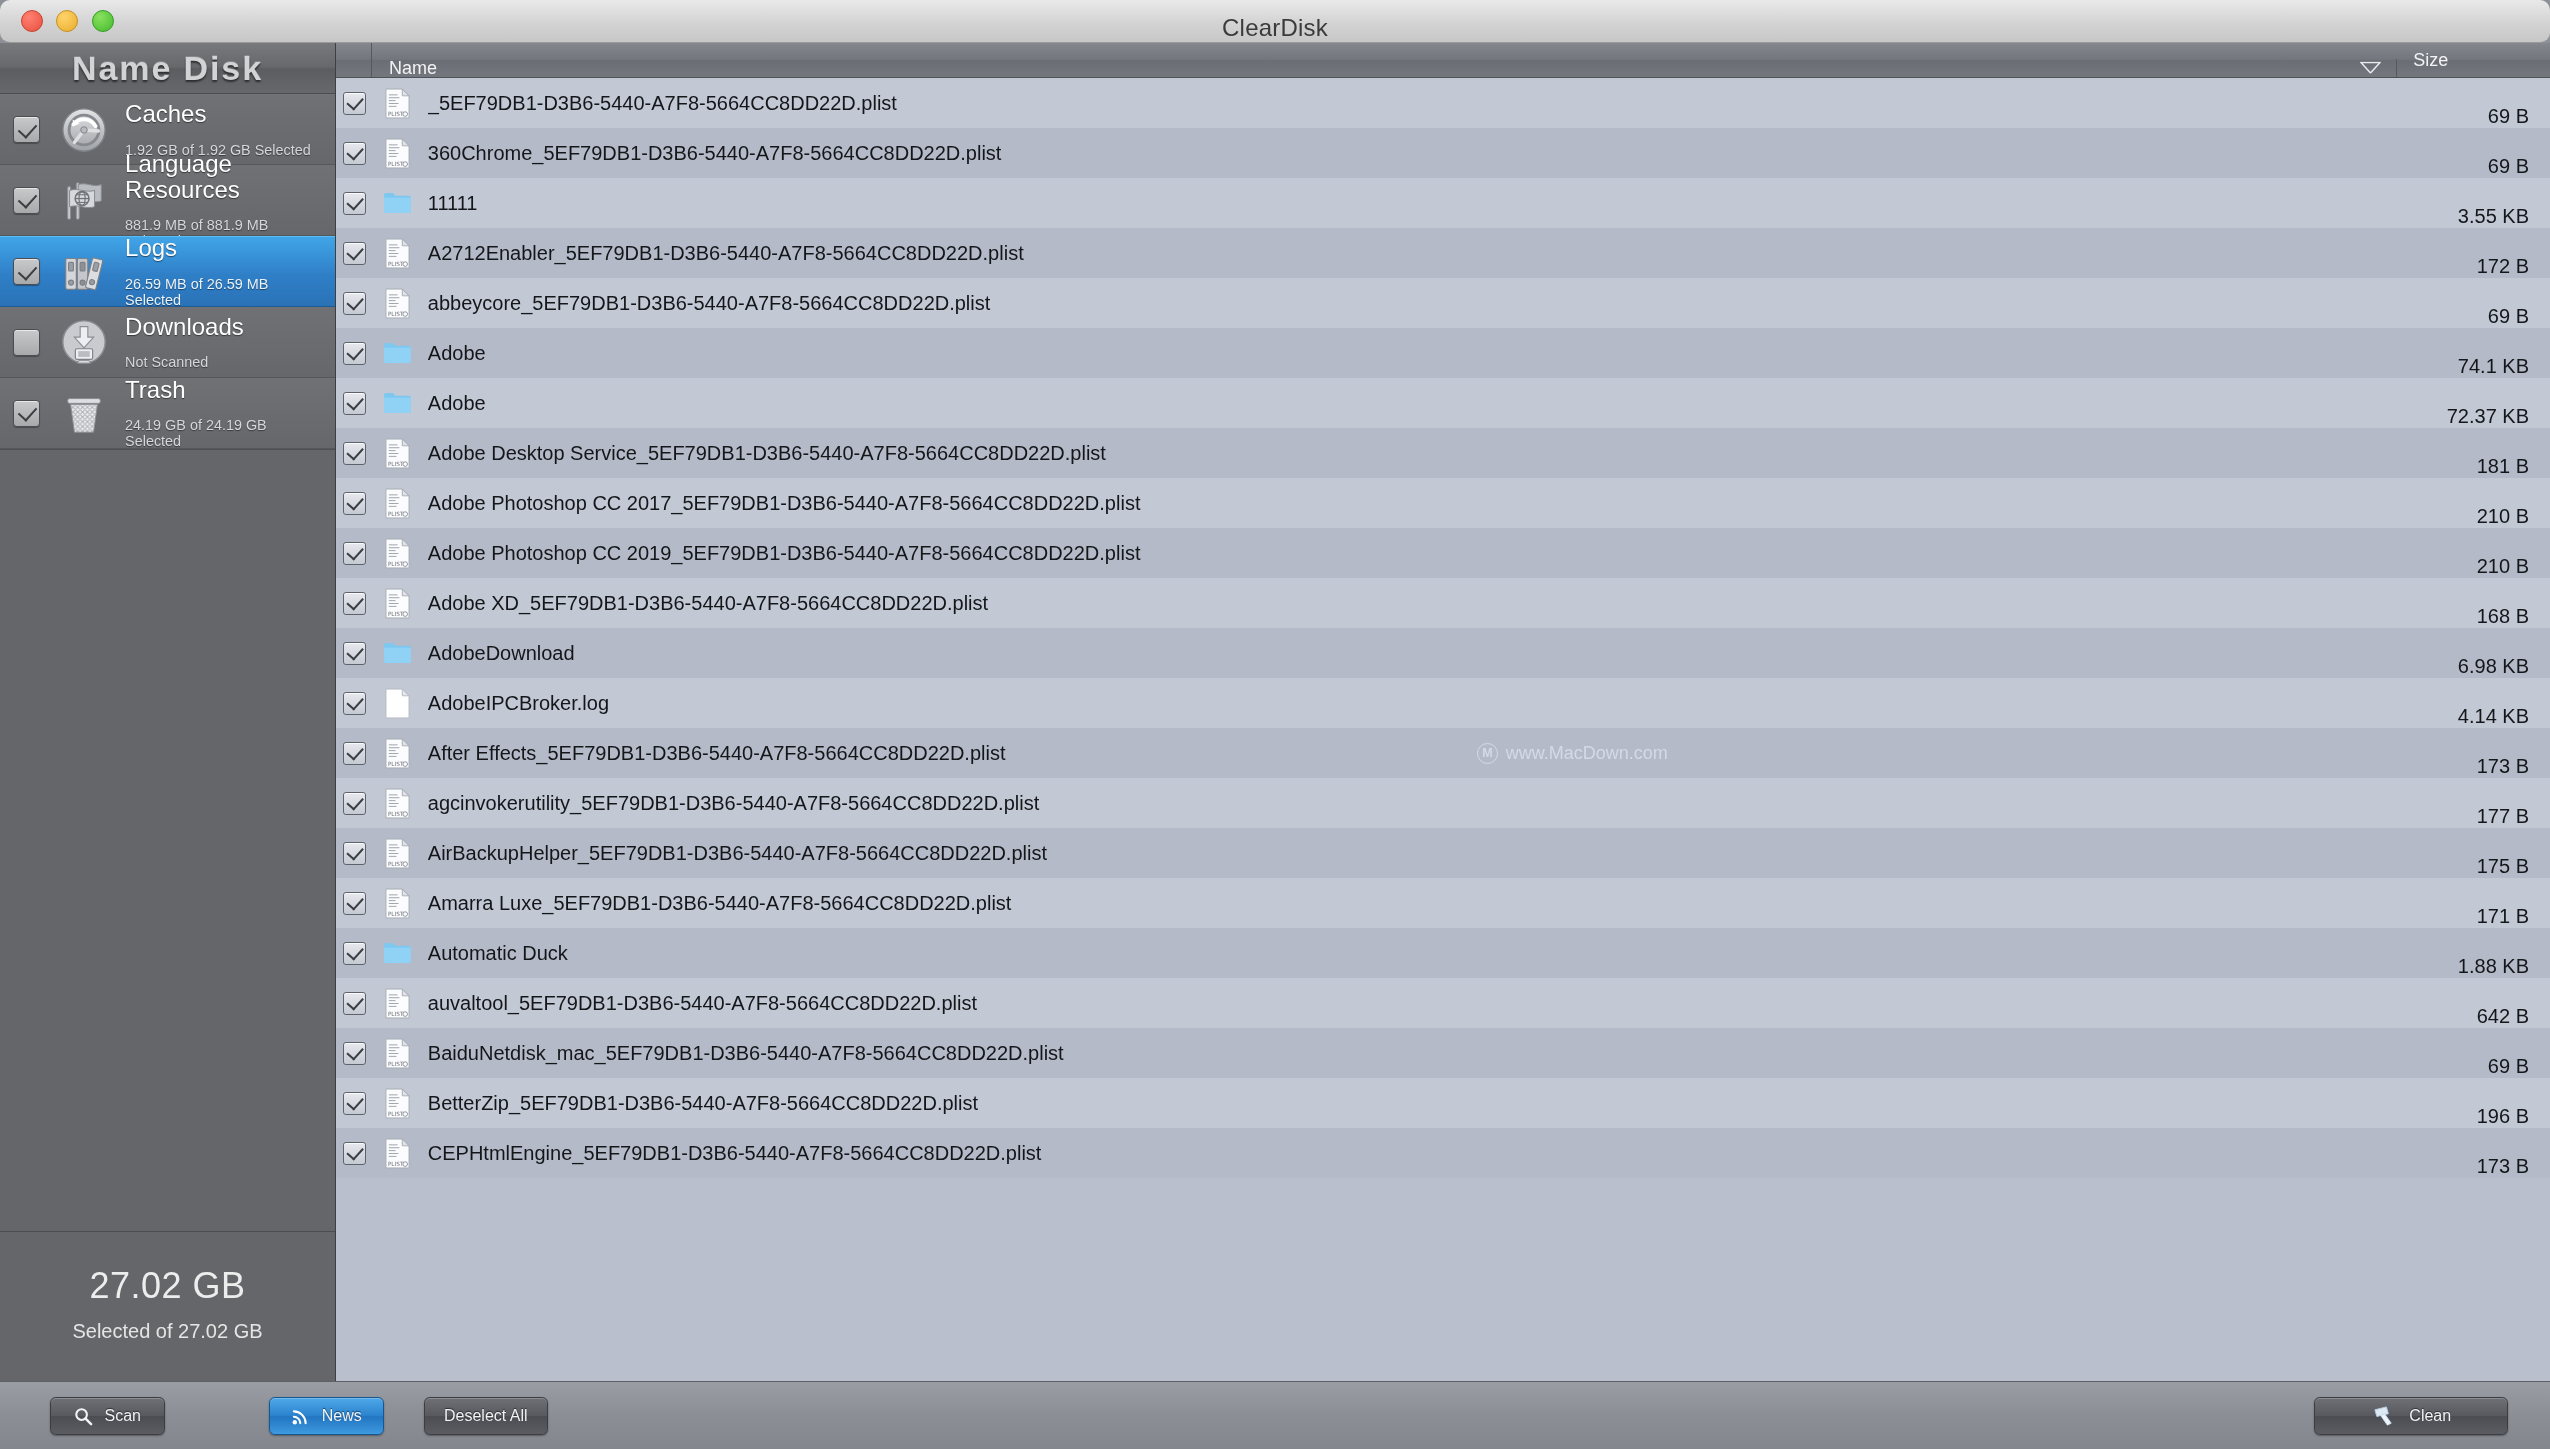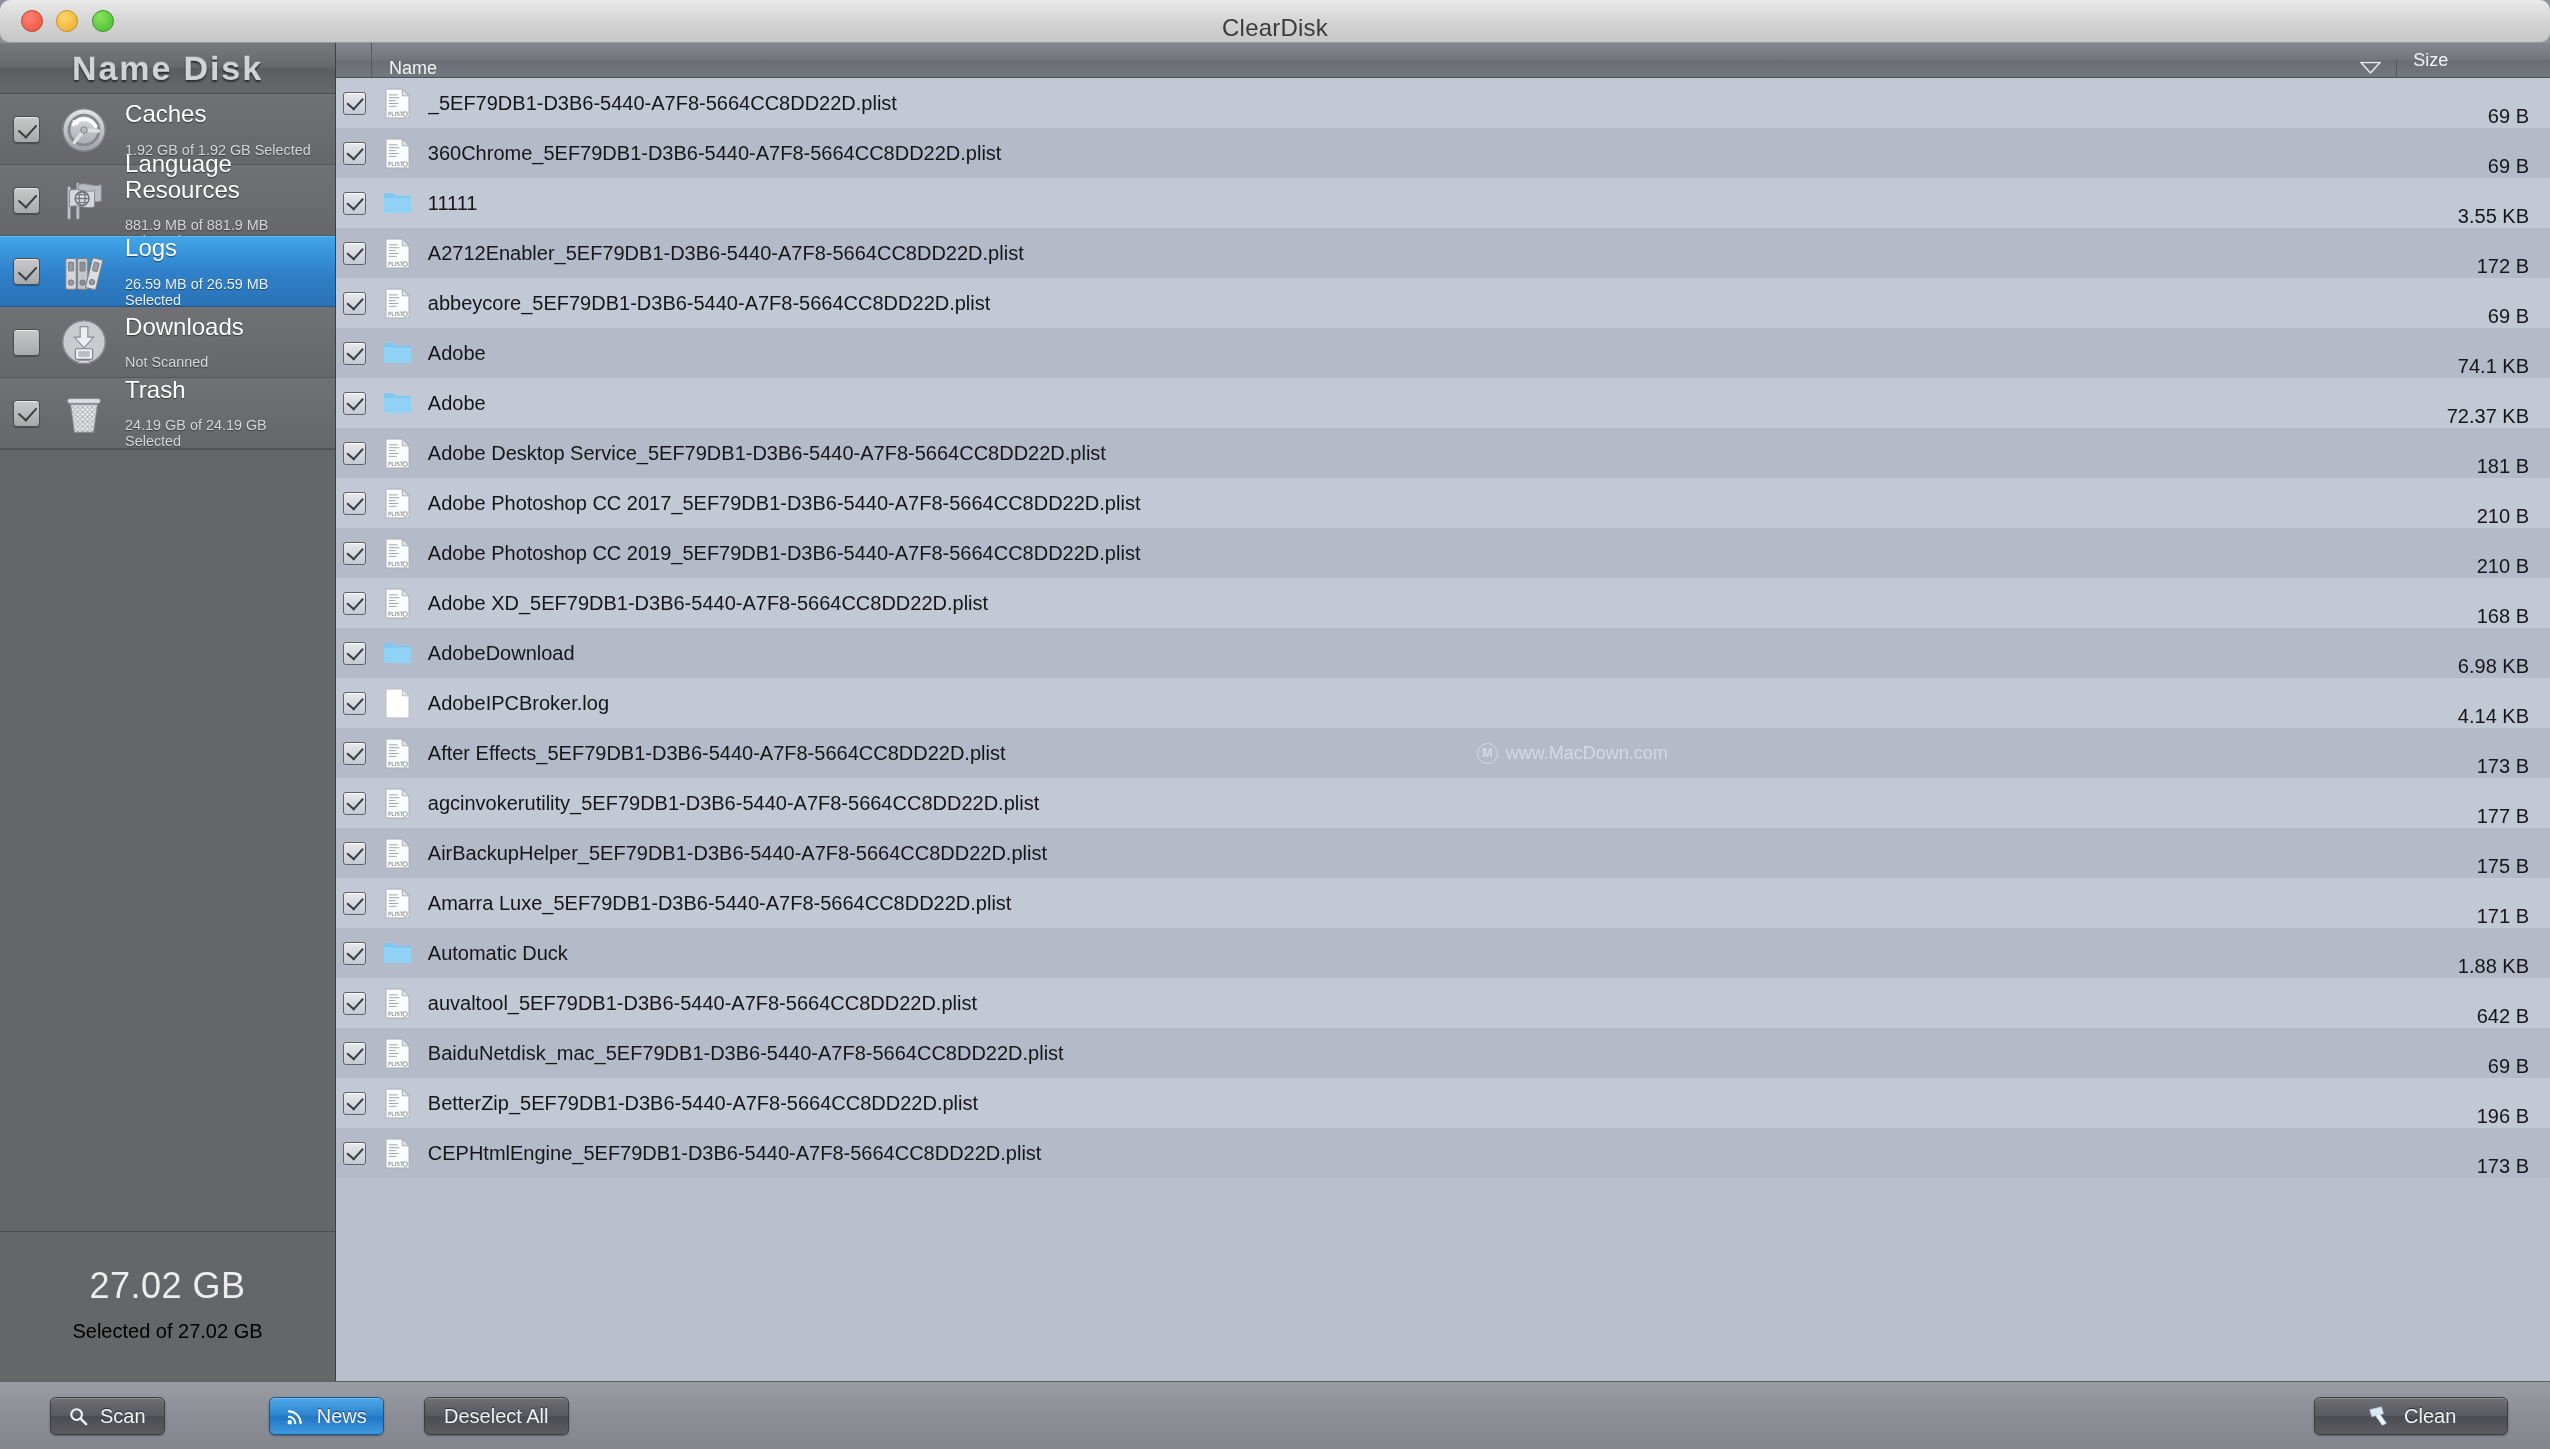--- a/index.html
+++ b/index.html
@@ -79,21 +79,21 @@
   .cat.selected .cat-sub { color:#e9f3fb; }
 
   .sidebar-spacer { flex:1 1 auto; background:#646669; }
 
   .summary {
     flex:0 0 auto; padding:33px 0 38px; text-align:center;
     border-top:1px solid #4b4d50;
     background:#646669;
   }
   .summary-top { font-size:36px; color:#ededed; font-weight:300; letter-spacing:0.5px; }
-  .summary-sub { font-size:20px; color:#000000; margin-top:13.4px; font-weight:300; }
+  .summary-sub { font-size:20px; color:#e5e5e5; margin-top:13.4px; font-weight:300; }
 
   
   .list-pane { flex:1 1 auto; display:flex; flex-direction:column; min-width:0; background:#b9bfcc; position:relative; }
   .list-header {
     height:35px; flex:0 0 35px; display:flex; align-items:stretch;
     background:linear-gradient(to bottom,#84878d 0%,#73767c 48%,#6a6d73 52%,#74777d 100%);
     border-bottom:1px solid #4e5156;
     font-size:18px; color:#f2f3f5;
   }
   .hdr-check { width:36px; flex:0 0 36px; border-right:1px solid #55585d; }
@@ -134,21 +134,21 @@
 
   
   .toolbar {
     height:69px; flex:0 0 69px; display:flex; align-items:center;
     background:linear-gradient(to bottom,#9a9da3 0%,#8b8e95 50%,#83868d 100%);
     border-top:1px solid #5e6167;
     padding:0 25px; position:relative;
   }
   .btn {
     height:38px; border-radius:5.8px; display:inline-flex; align-items:center; justify-content:center;
-    gap:11.5px; padding:0 19px; font-size:20px; color:#f1f2f4; cursor:pointer;
+    gap:11.5px; padding:0 19px; font-size:16px; color:#f1f2f4; cursor:pointer;
     background:linear-gradient(to bottom,#6e7076 0%,#58595e 50%,#4c4d52 51%,#5c5d63 100%);
     border:1px solid #3c3d41;
     box-shadow:inset 0 1px 0 rgba(255,255,255,.22), 0 1px 1.9px rgba(0,0,0,.35);
     text-shadow:0 -1px 1px rgba(0,0,0,.55);
   }
   .btn.primary {
     background:linear-gradient(to bottom,#4fa8e8 0%,#2c84cf 48%,#2275c2 52%,#3e9adf 100%);
     border:1px solid #17578f;
   }
   .btn-scan { width:115px; margin-left:25px; }

